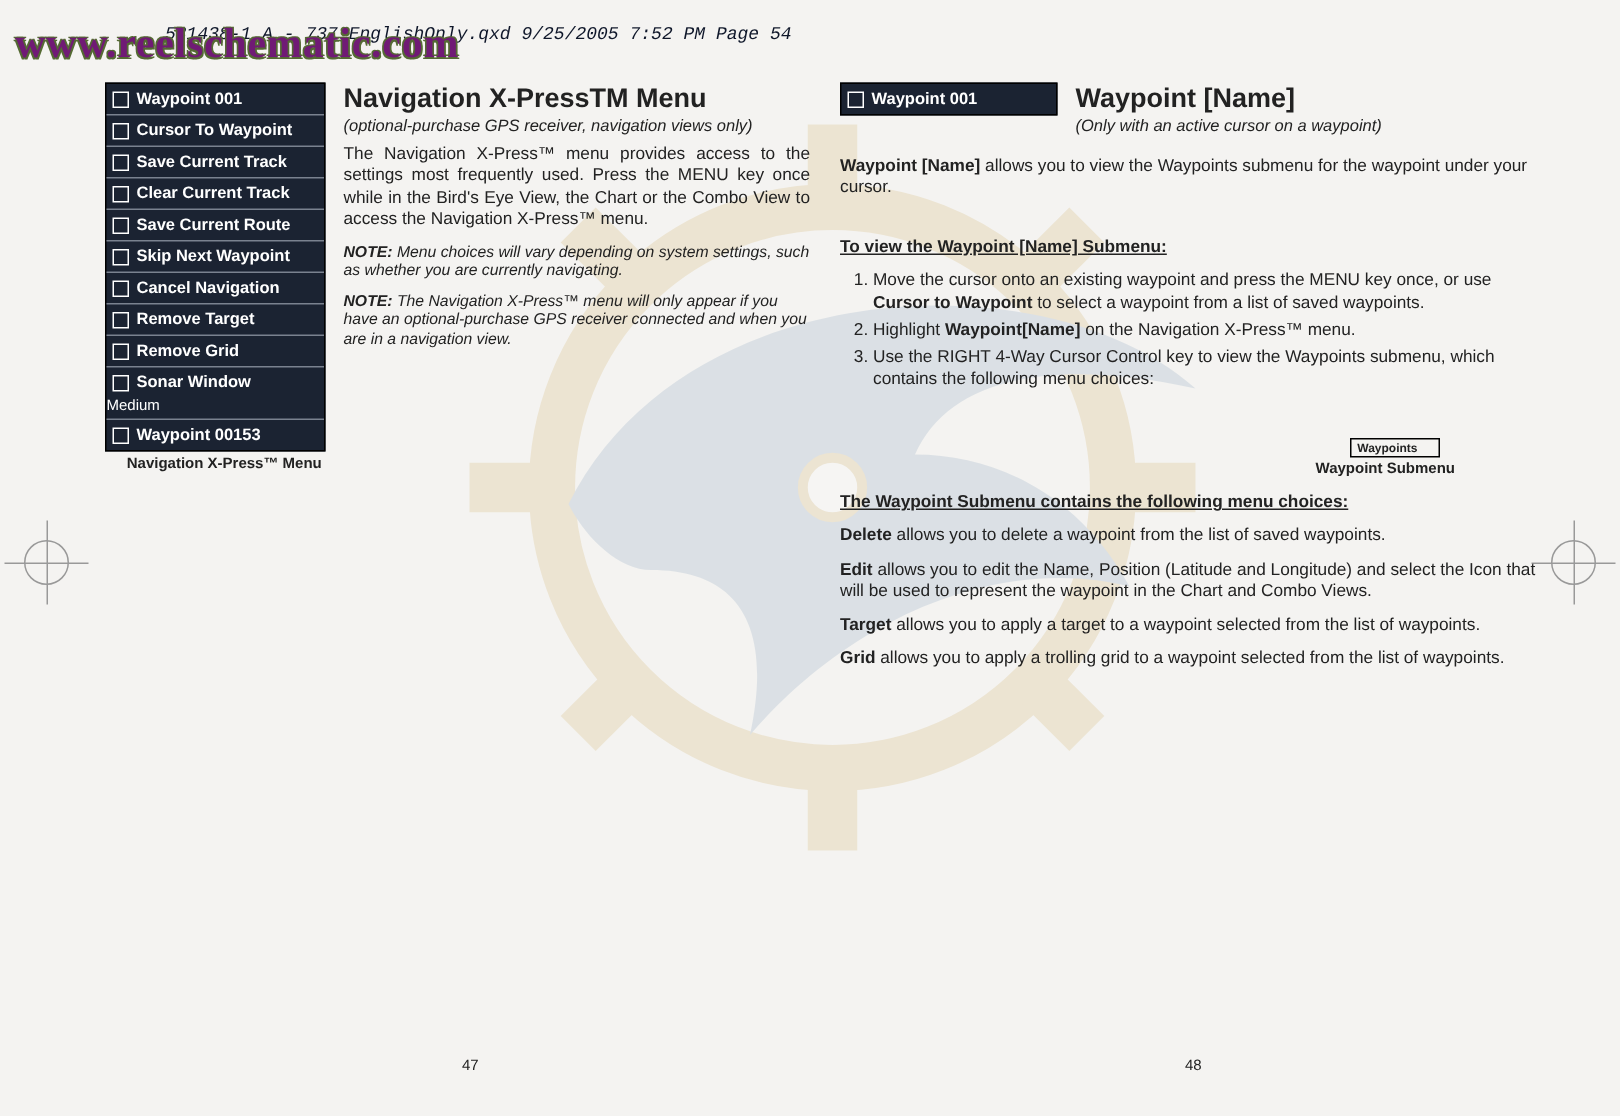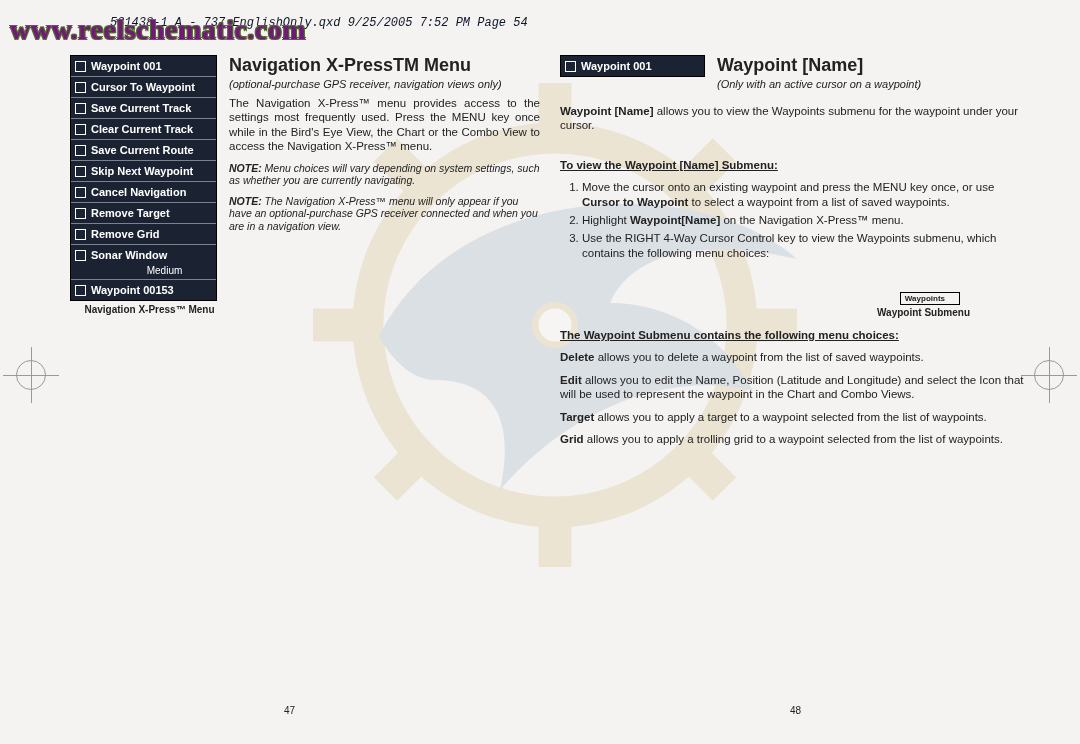--- a/index.html
+++ b/index.html
@@ -68,21 +68,21 @@
     align-items: center;
     padding: 4px 4px;
     border-bottom: 1px solid #7a828f;
   }
   .menu-box .row:last-child { border-bottom: none; }
   .menu-box .icon {
     width: 11px; height: 11px; margin-right: 5px;
     border: 1px solid #fff; box-sizing: border-box;
     display: inline-block;
   }
-  .menu-box .sub { text-align: center; padding: 0 6px 3px 0; font-size: 10px; font-weight: normal; margin-left: 48px; }
+  .menu-box .sub { text-align: left; padding: 0 6px 3px 0; font-size: 10px; font-weight: normal; }
   .menu-caption {
     text-align: center;
     font-size: 10px;
     font-weight: bold;
     margin-top: 3px;
   }
   .title-h { font-size: 18px; font-weight: 800; margin: 0 0 2px 0; font-family: Arial, sans-serif; font-stretch: condensed; }
   .subtitle-i { font-style: italic; font-weight: normal; font-size: 11px; margin: 0 0 6px 0; }
   .body-p { font-size: 11.5px; line-height: 1.25; margin: 0 0 8px 0; }
   .note-p { font-size: 10.5px; font-style: italic; line-height: 1.2; margin: 0 0 8px 0; }
@@ -135,21 +135,21 @@
     display: flex;
     justify-content: space-between;
     min-width: 46px;
   }
   .submenu-box .srow:last-child { border-bottom: none; }
   .submenu-caption { text-align: right; font-size: 10px; font-weight: bold; margin: 2px 60px 10px 0; }
 
   .underline { text-decoration: underline; }
 
   .pagenum { position: absolute; bottom: 28px; font-size: 10px; }
-  .pn-left { left: 284px; }
+  .pn-left { left: 308px; }
   .pn-right { left: 790px; }
 
   .crop-mark {
     position: absolute;
     width: 28px; height: 28px;
     border: 1px solid #999;
     border-radius: 50%;
   }
   .crop-mark::before, .crop-mark::after {
     content: ""; position: absolute; background: #999;

